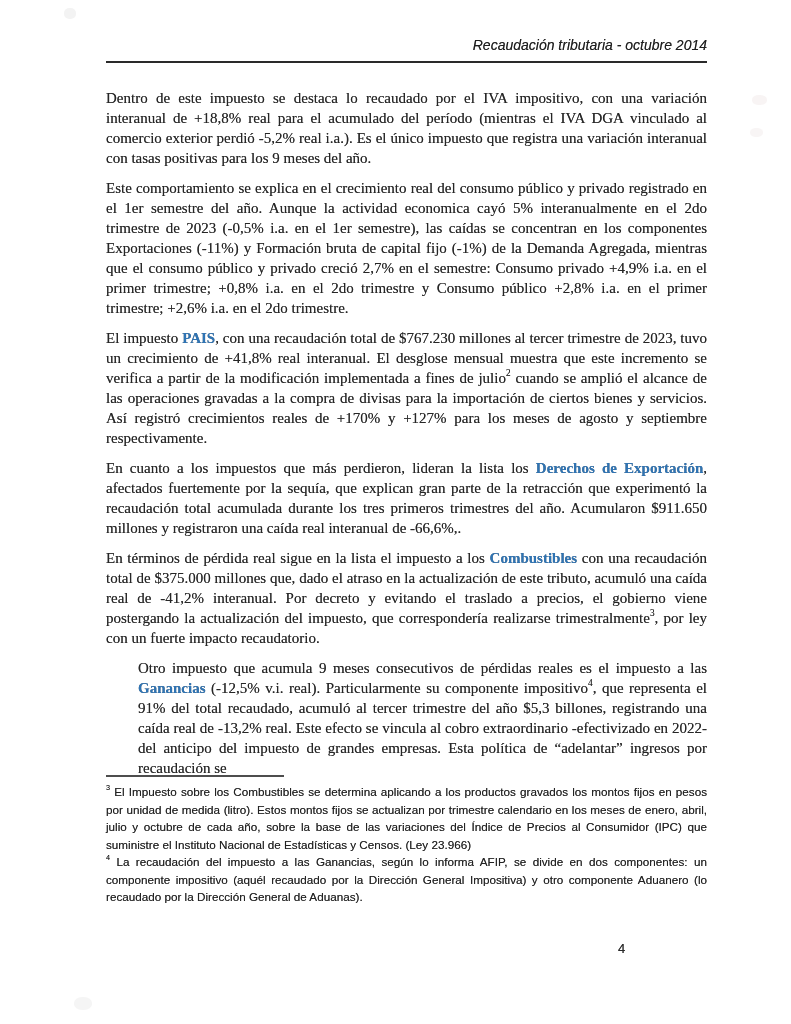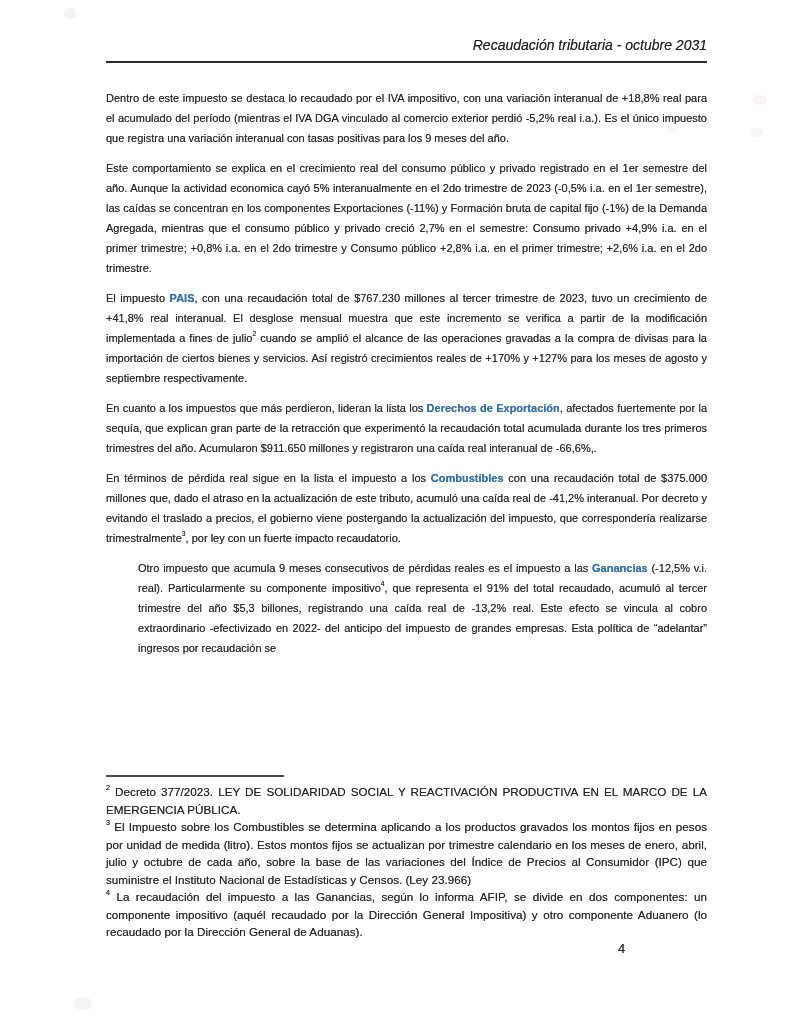--- a/index.html
+++ b/index.html
@@ -37,25 +37,26 @@
   }
   
   .doc-body {
     position: absolute;
     top: 88px;
     left: 106px;
     width: 601px;
   }
   .doc-body p {
     margin: 0 0 10px 0;
-    font-size: 11px;
+    font-size: 15px;
     line-height: 20px;
     text-align: justify;
     text-justify: inter-word;
     color: #262626;
+    font-family: Liberation Serif, serif;
   }
   .doc-body p:last-child { margin-bottom: 0; margin-left: 32px; }
   .accent {
     color: var(--accent, #2E74B5);
     font-weight: 700;
   }
   sup {
     font-size: 0.62em;
     line-height: 0;
     position: relative;
@@ -100,36 +101,35 @@
   .a3 { left: 750px; top: 128px;  width: 13px; height: 9px;  background: rgba(160,120,120,0.07); }
   .a4 { left: 666px; top: 124px;  width: 12px; height: 9px;  background: rgba(150,130,130,0.06); }
   .a5 { left: 74px;  top: 997px;  width: 18px; height: 13px; background: rgba(90,90,90,0.06); }
 </style>
 </head>
 <body>
 
 <div class="page">
 
   <header class="doc-header">
-    <span>Recaudación tributaria - octubre 2031</span>
+    <span>Recaudación tributaria - octubre 2014</span>
   </header>
 
   <main class="doc-body" id="paragraphs-container">
       <p><span>Dentro de este impuesto se destaca lo recaudado por el IVA impositivo, con una variación interanual de +18,8% real para el acumulado del período (mientras el IVA DGA vinculado al comercio exterior perdió -5,2% real i.a.). Es el único impuesto que registra una variación interanual con tasas positivas para los 9 meses del año.</span></p>
       <p><span>Este comportamiento se explica en el crecimiento real del consumo público y privado registrado en el 1er semestre del año. Aunque la actividad economica cayó 5% interanualmente en el 2do trimestre de 2023 (-0,5% i.a. en el 1er semestre), las caídas se concentran en los componentes Exportaciones (-11%) y Formación bruta de capital fijo (-1%) de la Demanda Agregada, mientras que el consumo público y privado creció 2,7% en el semestre: Consumo privado +4,9% i.a. en el primer trimestre; +0,8% i.a. en el 2do trimestre y Consumo público +2,8% i.a. en el primer trimestre; +2,6% i.a. en el 2do trimestre.</span></p>
       <p><span>El impuesto </span><span class="accent">PAIS</span><span>, con una recaudación total de $767.230 millones al tercer trimestre de 2023, tuvo un crecimiento de +41,8% real interanual. El desglose mensual muestra que este incremento se verifica a partir de la modificación implementada a fines de julio</span><sup>2</sup><span> cuando se amplió el alcance de las operaciones gravadas a la compra de divisas para la importación de ciertos bienes y servicios. Así registró crecimientos reales de +170% y +127% para los meses de agosto y septiembre respectivamente.</span></p>
       <p><span>En cuanto a los impuestos que más perdieron, lideran la lista los </span><span class="accent">Derechos de Exportación</span><span>, afectados fuertemente por la sequía, que explican gran parte de la retracción que experimentó la recaudación total acumulada durante los tres primeros trimestres del año. Acumularon $911.650 millones y registraron una caída real interanual de -66,6%,.</span></p>
       <p><span>En términos de pérdida real sigue en la lista el impuesto a los </span><span class="accent">Combustibles</span><span> con una recaudación total de $375.000 millones que, dado el atraso en la actualización de este tributo, acumuló una caída real de -41,2% interanual. Por decreto y evitando el traslado a precios, el gobierno viene postergando la actualización del impuesto, que correspondería realizarse trimestralmente</span><sup>3</sup><span>, por ley con un fuerte impacto recaudatorio.</span></p>
       <p><span>Otro impuesto que acumula 9 meses consecutivos de pérdidas reales es el impuesto a las </span><span class="accent">Ganancias</span><span> (-12,5% v.i. real). Particularmente su componente impositivo</span><sup>4</sup><span>, que representa el 91% del total recaudado, acumuló al tercer trimestre del año $5,3 billones, registrando una caída real de -13,2% real. Este efecto se vincula al cobro extraordinario -efectivizado en 2022- del anticipo del impuesto de grandes empresas. Esta política de “adelantar” ingresos por recaudación se</span></p>
     </main>
 
   <section class="footnote-area">
     <div class="footnote-sep"></div>
     <div id="footnotes-container">
-        <p class="footnote"><sup>2</sup><span> Decreto 377/2023. LEY DE SOLIDARIDAD SOCIAL Y REACTIVACIÓN PRODUCTIVA EN EL MARCO DE LA EMERGENCIA PÚBLICA.</span></p>
         <p class="footnote"><sup>3</sup><span> El Impuesto sobre los Combustibles se determina aplicando a los productos gravados los montos fijos en pesos por unidad de medida (litro). Estos montos fijos se actualizan por trimestre calendario en los meses de enero, abril, julio y octubre de cada año, sobre la base de las variaciones del Índice de Precios al Consumidor (IPC) que suministre el Instituto Nacional de Estadísticas y Censos. (Ley 23.966)</span></p>
         <p class="footnote"><sup>4</sup><span> La recaudación del impuesto a las Ganancias, según lo informa AFIP, se divide en dos componentes: un componente impositivo (aquél recaudado por la Dirección General Impositiva) y otro componente Aduanero (lo recaudado por la Dirección General de Aduanas).</span></p>
       </div>
   </section>
 
   <div class="page-number">4</div>
 
   <span class="artifact a1"></span>
   <span class="artifact a2"></span>
   <span class="artifact a3"></span>

